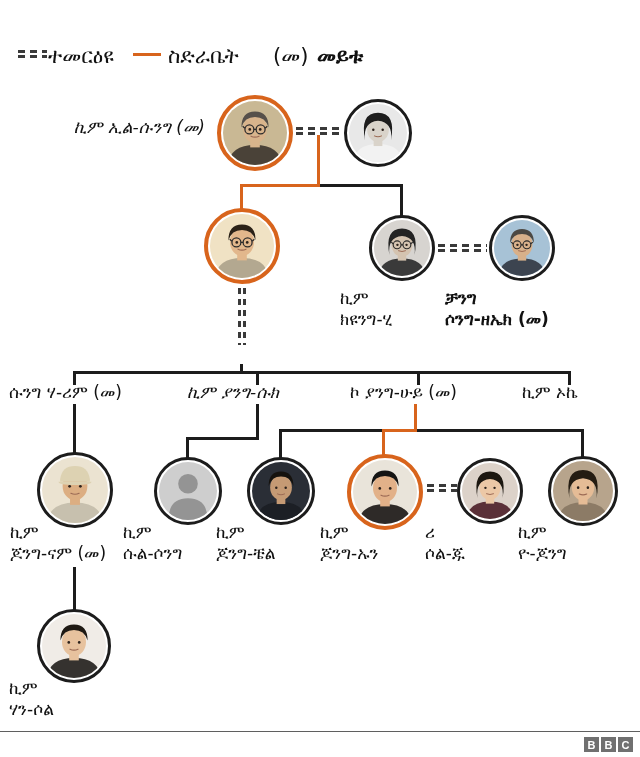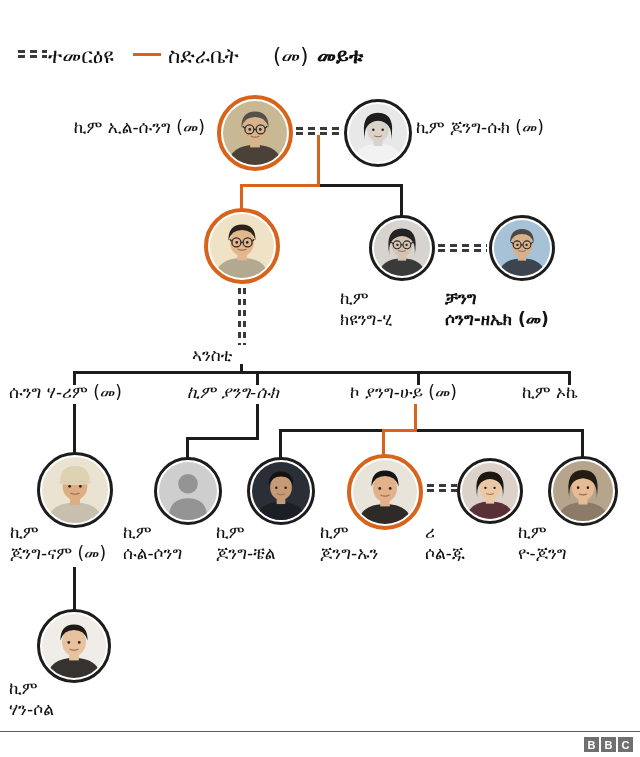--- a/index.html
+++ b/index.html
@@ -18,21 +18,21 @@
   .dd-v{position:absolute;width:8px;background-repeat:no-repeat;
     background-image:repeating-linear-gradient(180deg,#3a3a3a 0 6px,transparent 6px 11px),
                      repeating-linear-gradient(180deg,#3a3a3a 0 6px,transparent 6px 11px);
     background-size:3px 100%,3px 100%;background-position:0 0,5px 0;}
   .photo{position:absolute;border-radius:50%;box-sizing:border-box;background:#fff;
          padding:2px;border:3px solid #1c1c1c;}
   .photo.orange{border:4px solid #d8641c;}
   .photo svg{display:block;width:100%;height:100%;border-radius:50%;}
   .lbl{position:absolute;font-size:17px;line-height:21px;}
   .lbl.c{text-align:left;}
-  .lbl.r{text-align:right;}
+  .lbl.r{text-align:right;font-style:italic;}
   .divider{position:absolute;left:0;top:731px;width:640px;height:1px;background:#5f5f5f;}
   .bbc{position:absolute;left:584px;top:737px;display:flex;gap:2px;}
   .bbc .blk{width:15px;height:15px;background:#707070;color:#fff;font-size:11px;font-weight:bold;
             display:flex;align-items:center;justify-content:center;
             font-family:"Liberation Sans",sans-serif;}
 </style>
 </head>
 <body>
 
 <div id="stage">
@@ -238,32 +238,30 @@
         <rect x="34" y="44" width="12" height="14" fill="#e7c29e"></rect>
         <ellipse cx="40" cy="35" rx="15" ry="17.5" fill="#e7c29e"></ellipse>
         <path d="M23 33 Q23 13 40 13 Q57 13 57 33 Q53 20 40 20 Q27 20 23 33 Z" fill="#1f1a14"></path>
         <circle cx="33.5" cy="35.5" r="1.7" fill="#2c221c"></circle>
         <circle cx="46.5" cy="35.5" r="1.7" fill="#2c221c"></circle>
         <path d="M35 44 Q40 46.3 45 44" stroke="#9c6b55" stroke-width="1.4" fill="none" stroke-linecap="round"></path>
       </svg>
     </div>
 
   <div class="lbl r" style="left:0px;top:117px;width:205px;">ኪም ኢል-ሱንግ (መ)</div>
-  <div class="lbl" style="left:416px;top:117px;width:220px;">ኪም ጆንግ-ሱክ (መ)</div>
 
   <div class="lbl c" style="left:340px;top:288px;width:124px;">
     <span>ኪም</span><br>
     <span>ክዩንግ-ሂ</span>
   </div>
   <div class="lbl c" style="left:445px;top:288px;width:154px;font-weight:bold;">
     <span>ቻንግ</span><br>
     <span>ሶንግ-ዘኤክ (መ)</span>
   </div>
 
-  <div class="lbl c" style="left:192px;top:345px;width:100px;">ኣንስቲ</div>
 
   <div class="lbl c" style="left:9px;top:382px;width:150px;">ሱንግ ሃ-ሪም (መ)</div>
   <div class="lbl c" style="left:187px;top:382px;width:144px;font-style:italic;">ኪም ያንግ-ሱክ</div>
   <div class="lbl c" style="left:350px;top:382px;width:150px;">ኮ ያንግ-ሁይ (መ)</div>
   <div class="lbl c" style="left:522px;top:382px;width:120px;">ኪም ኦኬ</div>
 
   <div class="lbl c" style="left:10px;top:522px;width:130px;">
     <span>ኪም</span><br>
     <span>ጆንግ-ናም (መ)</span>
   </div>

